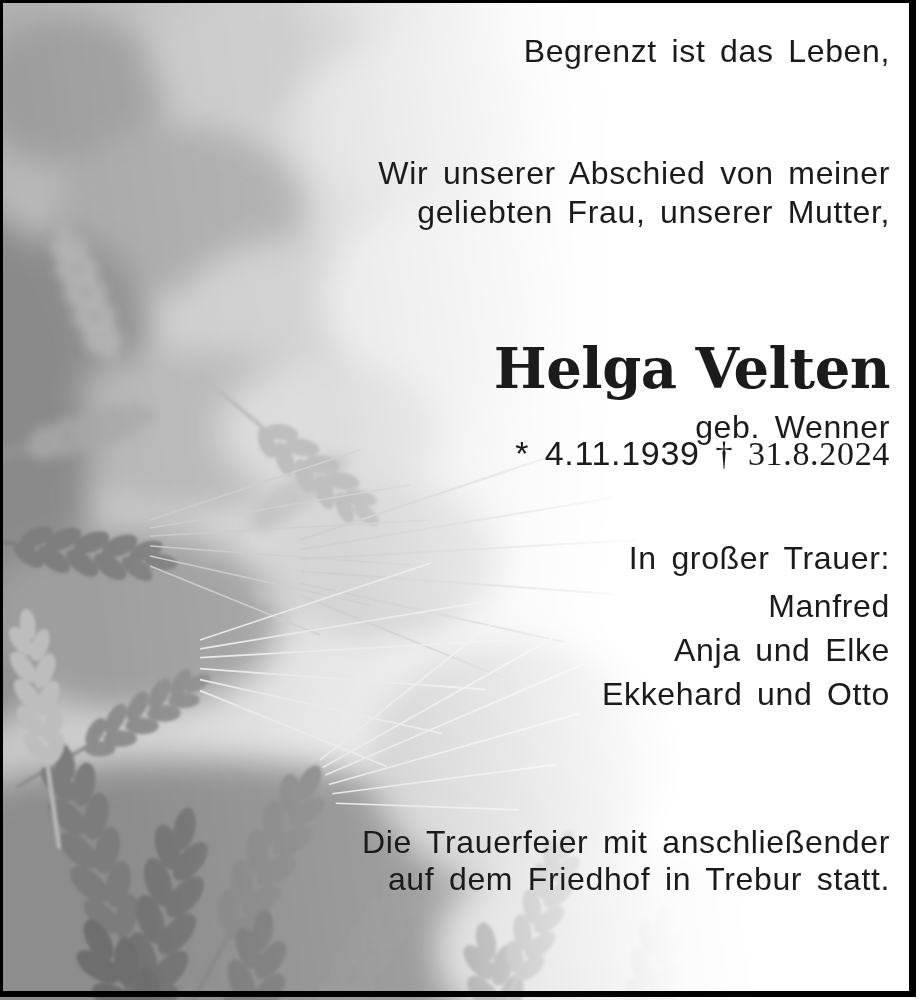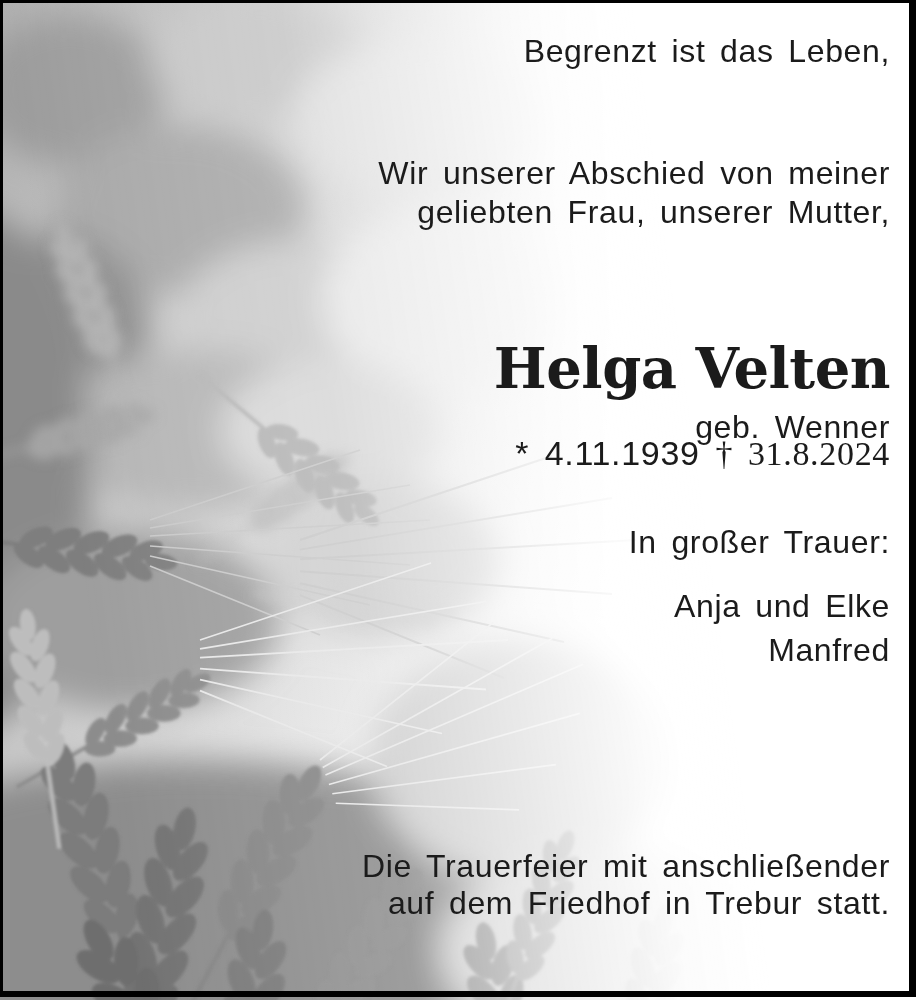--- a/index.html
+++ b/index.html
@@ -23,23 +23,23 @@
   .intro{top:154px;}
   .name{
     top:316px;
     font-family:"DejaVu Serif", "Liberation Serif", serif;
     font-weight:bold;font-size:56px;line-height:64px;
     letter-spacing:-0.5px;word-spacing:normal;margin-top:20px;
   }
   .maiden{top:408px;line-height:38px;}
   .dates{top:433px;font-size:34px;line-height:40px;}
   .dates .death{margin-left:16px;font-family:Liberation Serif, serif;}
-  .mourners-heading{top:523px;padding-left:48px;}
+  .mourners-heading{top:539px;padding-left:48px;}
   .mourners-names{top:584px;line-height:44px;}
-  .funeral{top:824px;line-height:37px;margin-top:24px;}
+  .funeral{top:824px;line-height:37px;}
 </style>
 </head>
 <body>
 
 <div class="page">
 
   <svg class="bg" viewBox="0 0 920 1000" preserveAspectRatio="none" aria-hidden="true">
     <defs>
       <linearGradient id="base" x1="0" y1="0" x2="1" y2="0.35">
         <stop offset="0" stop-color="#b0b0b0"></stop>
@@ -156,22 +156,23 @@
   </div>
 
   <div class="txt name">Helga Velten</div>
   <div class="txt maiden">geb. Wenner</div>
   <div class="txt dates">
     <span class="birth">* 4.11.1939</span><span class="death">† 31.8.2024</span>
   </div>
 
   <div class="txt mourners-heading">In großer Trauer:</div>
   <div class="txt mourners-names">
+    <div>Manfred</div>
     <div>Anja und Elke</div>
-    <div>Manfred</div>
+    <div>Ekkehard und Otto</div>
   </div>
 
   <div class="txt funeral">
     <div>Die Trauerfeier mit anschließender</div>
     <div>auf dem Friedhof in Trebur statt.</div>
   </div>
 
   <div class="frame"></div>
 </div>
 

